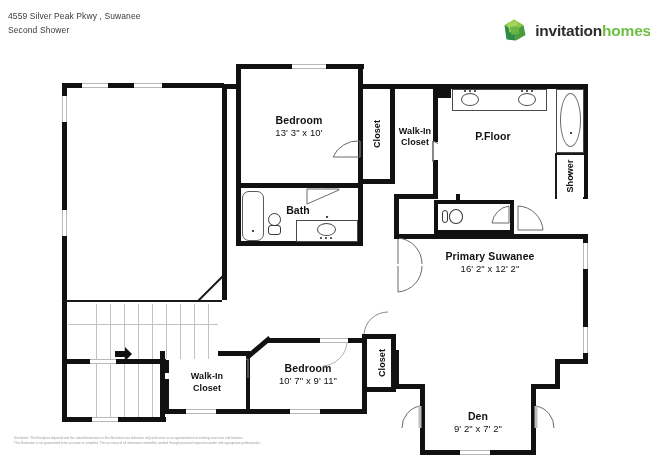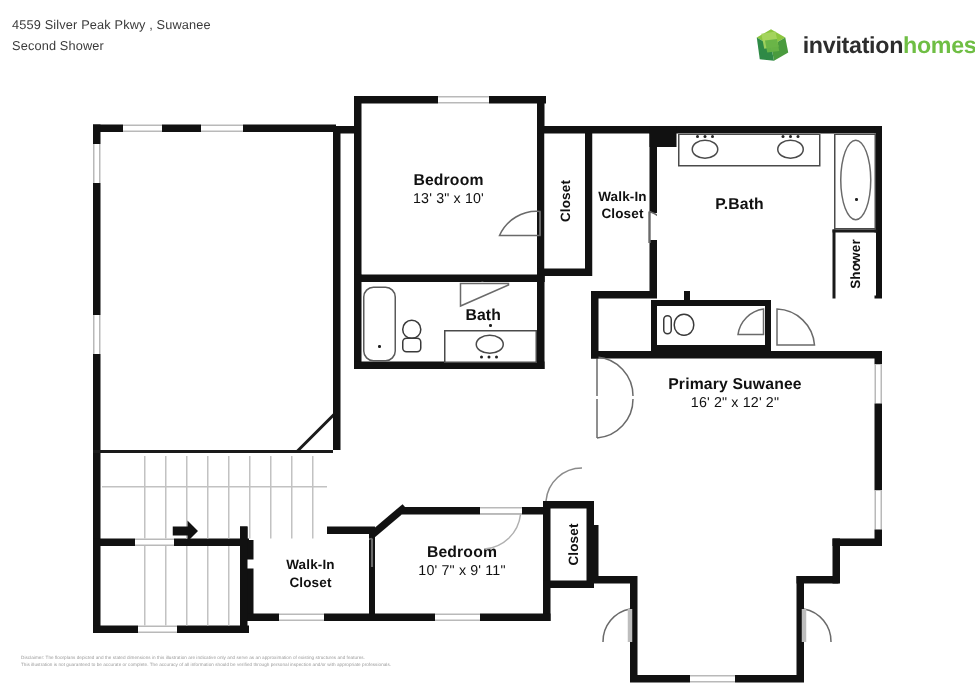--- a/index.html
+++ b/index.html
@@ -277,21 +277,21 @@
       <path d="M1 1 A22 22 0 0 1 16 22" fill="none" stroke="#6a6a6a" stroke-width="1"></path>
       <line x1="1" y1="1" x2="1" y2="22" stroke="#6a6a6a" stroke-width="1.6"></line>
     </svg>
   </div>
 
   <div class="roomfill" style="left:438px; top:36px; width:100px; height:108px;"></div>
   <div class="wall" style="left:433px; top:32px; width:155px; height:5px;"></div>
   <div class="wall" style="left:433px; top:32px; width:18px; height:14px;"></div>
   <div class="wall" style="left:583px; top:32px; width:5px; height:115px;"></div>
   <div class="label" style="left:455px; top:78px; width:76px;">
-    <span class="name">P.Bath</span>
+    <span class="name">P.Floor</span>
   </div>
 
   <div class="fixture counter" style="left:452px; top:37px; width:95px; height:22px;"></div>
   <div class="fixture sink-oval" style="left:461px; top:41px; width:18px; height:13px;"></div>
   <div class="dot" style="left:464px; top:38px; width:2px; height:2px;"></div>
   <div class="dot" style="left:469px; top:38px; width:2px; height:2px;"></div>
   <div class="dot" style="left:474px; top:38px; width:2px; height:2px;"></div>
   <div class="fixture sink-oval" style="left:518px; top:41px; width:18px; height:13px;"></div>
   <div class="dot" style="left:521px; top:38px; width:2px; height:2px;"></div>
   <div class="dot" style="left:526px; top:38px; width:2px; height:2px;"></div>
@@ -328,21 +328,21 @@
   <div class="door" style="left:516px; top:152px; width:30px; height:30px;">
     <svg width="30" height="30" viewBox="0 0 30 30">
       <path d="M2 2 A26 26 0 0 1 27 26 L2 26 Z" fill="none" stroke="#6a6a6a" stroke-width="1"></path>
     </svg>
   </div>
 
   <div class="roomfill" style="left:240px; top:136px; width:122px; height:54px;"></div>
   <div class="wall" style="left:236px; top:131px; width:5px; height:63px;"></div>
   <div class="wall" style="left:358px; top:131px; width:5px; height:63px;"></div>
   <div class="wall" style="left:236px; top:189px; width:127px; height:5px;"></div>
-  <div class="label" style="left:262px; top:152px; width:72px;text-align:right;">
+  <div class="label" style="left:262px; top:152px; width:72px;">
     <span class="name">Bath</span>
   </div>
 
   <div class="fixture tub" style="left:242px; top:139px; width:22px; height:50px;"></div>
   <div class="dot" style="left:252px; top:178px; width:1.6px; height:1.6px;"></div>
 
   <div class="fixture toilet-bowl" style="left:268px; top:161px; width:13px; height:13px;"></div>
   <div class="fixture toilet-tank" style="left:268px; top:173px; width:13px; height:10px;"></div>
 
   <div class="fixture counter" style="left:296px; top:168px; width:62px; height:22px;"></div>
@@ -451,20 +451,24 @@
   <div class="wall" style="left:420px; top:332px; width:5px; height:70px;"></div>
   <div class="wall" style="left:531px; top:332px; width:28px; height:5px;"></div>
   <div class="wall" style="left:531px; top:332px; width:5px; height:70px;"></div>
   <div class="wall" style="left:420px; top:398px; width:40px; height:5px;"></div>
   <div class="window" style="left:460px; top:398px; width:30px; height:5px;"></div>
   <div class="wall" style="left:490px; top:398px; width:46px; height:5px;"></div>
   <div class="wall" style="left:394px; top:298px; width:5px; height:36px;"></div>
   <div class="wall" style="left:555px; top:307px; width:33px; height:5px;"></div>
   <div class="wall" style="left:555px; top:307px; width:5px; height:30px;"></div>
 
+  <div class="label" style="left:424px; top:358px; width:108px;">
+    <span class="name">Den</span>
+    <span class="dims">9' 2" x 7' 2"</span>
+  </div>
 
   <div class="door" style="left:398px; top:352px; width:24px; height:28px;">
     <svg width="24" height="28" viewBox="0 0 24 28">
       <path d="M22 2 A22 22 0 0 0 4 24" fill="none" stroke="#6a6a6a" stroke-width="1"></path>
       <line x1="22" y1="2" x2="22" y2="24" stroke="#bdbdbd" stroke-width="3"></line>
     </svg>
   </div>
   <div class="door" style="left:534px; top:352px; width:24px; height:28px;">
     <svg width="24" height="28" viewBox="0 0 24 28">
       <path d="M2 2 A22 22 0 0 1 20 24" fill="none" stroke="#6a6a6a" stroke-width="1"></path>

